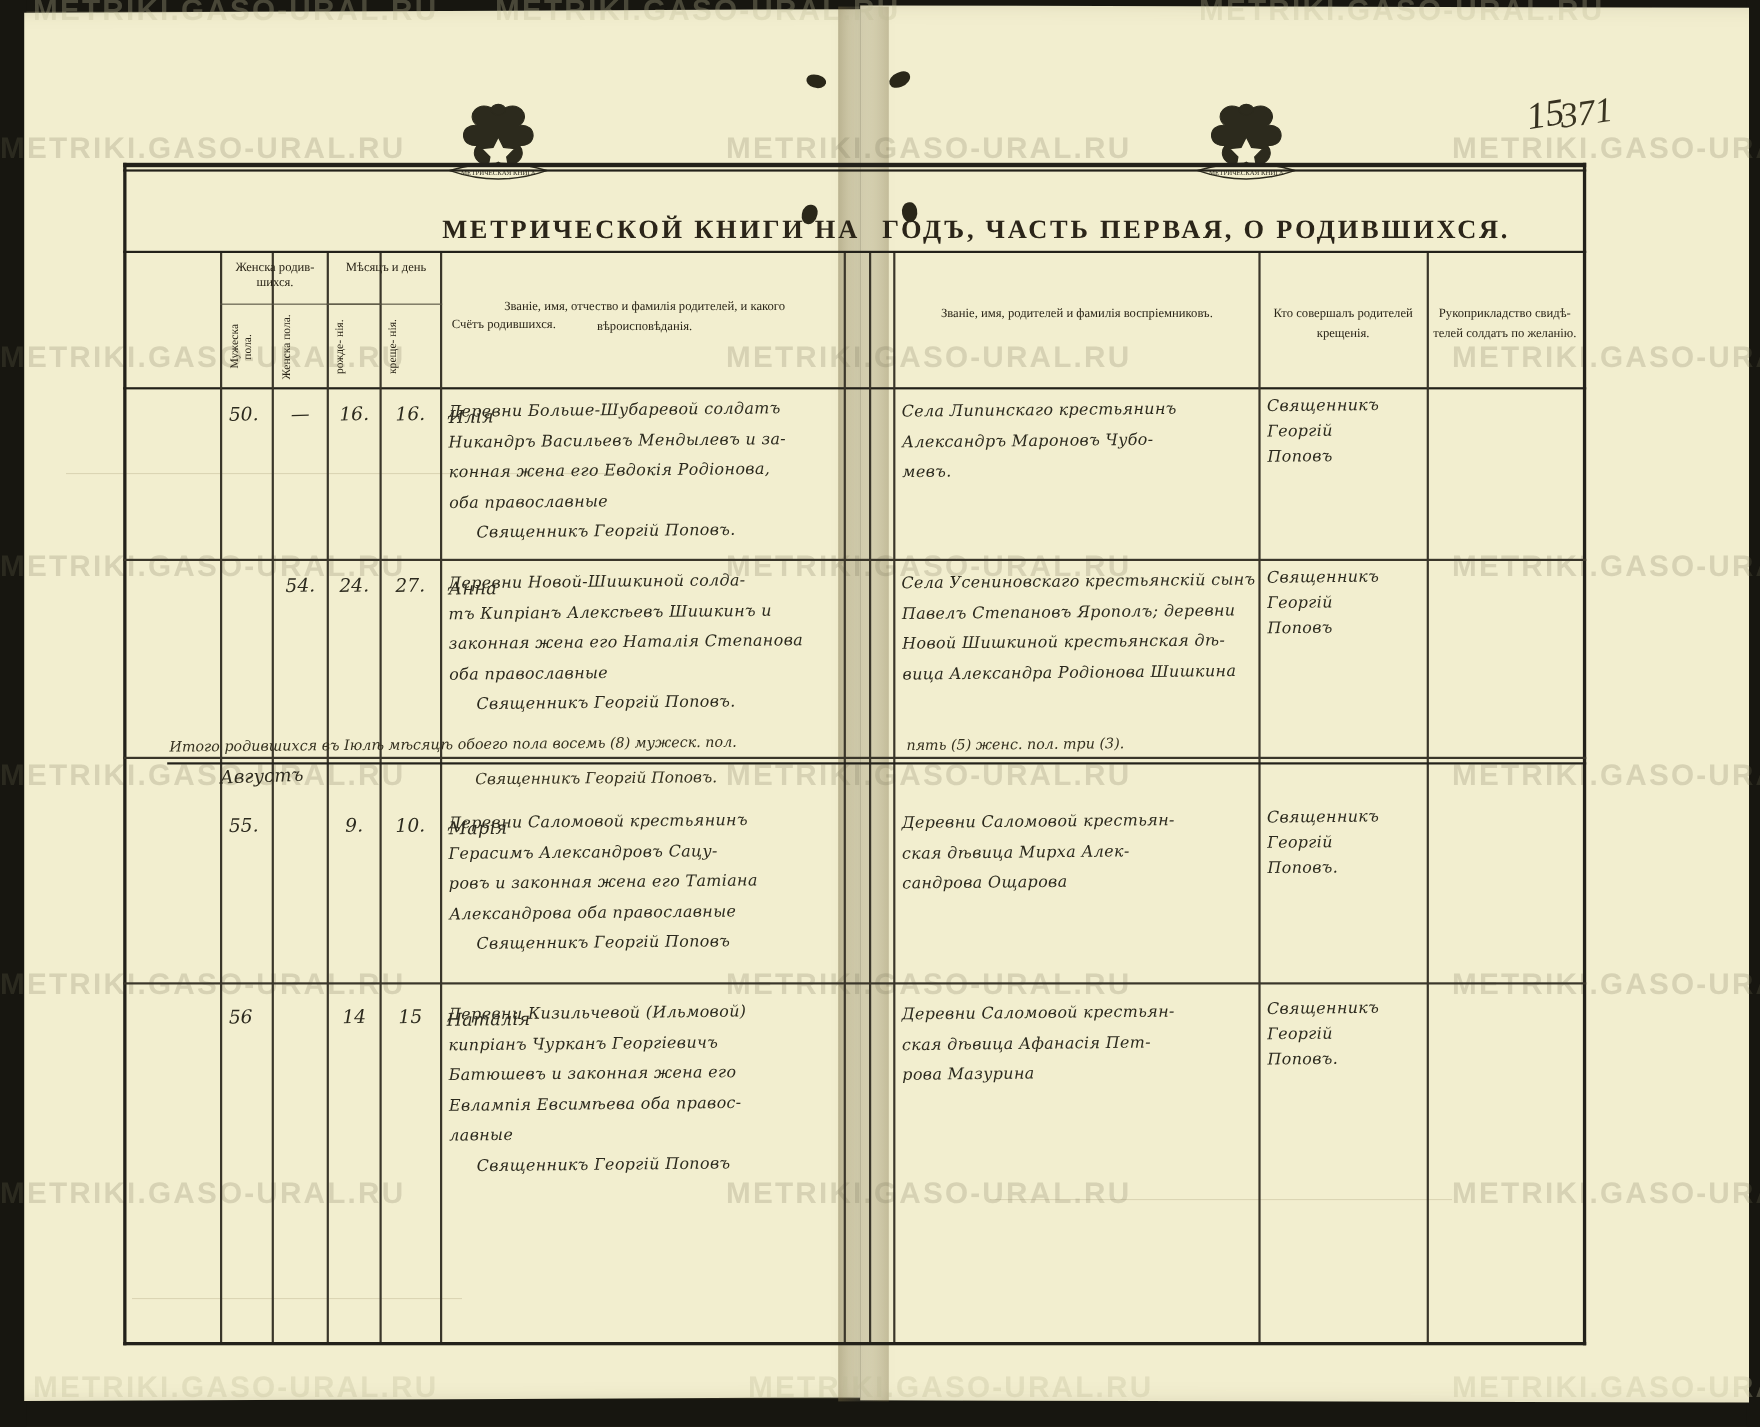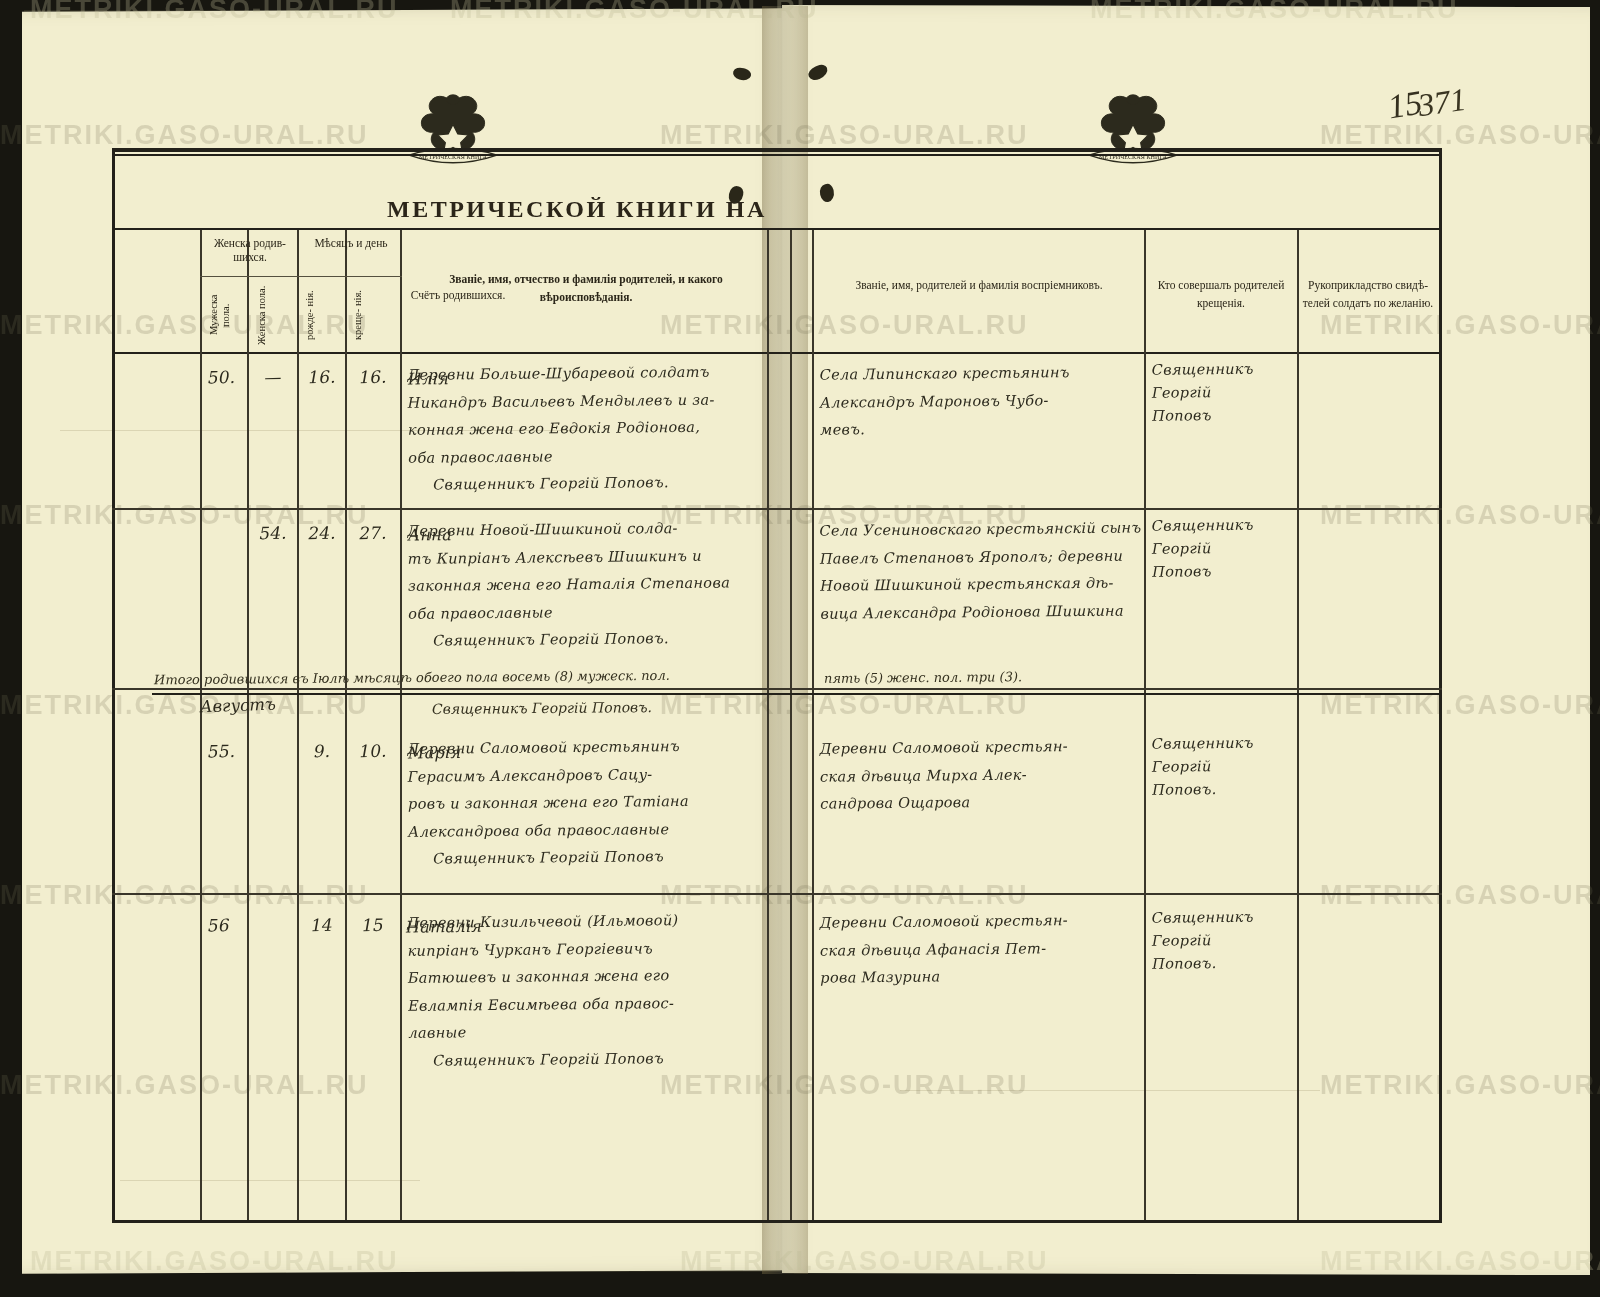--- a/index.html
+++ b/index.html
@@ -54,21 +54,21 @@
   .rule{position:absolute;background:#23211a;}
   .rule.thin{background:#3a362a;}
   .rule.hair{background:#55503f;}
   .title-text{
     position:absolute;top:48px;
     font-family:"Liberation Serif", serif;
     font-size:24px;font-weight:700;letter-spacing:2.5px;
     color:#2b2519;
     white-space:nowrap;
   }
-  .title-left{left:275px;}
+  .title-left{left:290px;}
   .title-right{left:690px;}
   .page-no{
     position:absolute;right:20px;top:-62px;
     font-size:34px;color:#35301f;font-style:italic;
     transform:rotate(-9deg);
     font-family:"Liberation Serif", serif;
   }
   
   .crest{position:absolute;width:118px;height:86px;top:-56px;}
   .crest.l{left:282px;}
@@ -207,20 +207,21 @@
     <div class="rule" style="left:0;top:6px;width:1330px;height:2px;"></div>
     <div class="rule" style="left:0;top:0;width:3px;height:1075px;"></div>
     <div class="rule" style="left:1327px;top:0;width:3px;height:1075px;"></div>
     <div class="rule" style="left:0;top:1072px;width:1330px;height:3px;"></div>
 
     <div class="rule" style="left:0;top:80px;width:1330px;height:2px;"></div>
 
     <div class="rule" style="left:0;top:204px;width:1330px;height:2px;"></div>
 
     <div class="title-text title-left">МЕТРИЧЕСКОЙ КНИГИ НА</div>
+    <div class="title-text title-right">ГОДЪ, ЧАСТЬ ПЕРВАЯ, О РОДИВШИХСЯ.</div>
 
     <div class="rule thin" style="left:88px;top:82px;width:2px;height:990px;"></div>
     <div class="rule thin" style="left:135px;top:82px;width:2px;height:990px;"></div>
     <div class="rule thin" style="left:185px;top:82px;width:2px;height:990px;"></div>
     <div class="rule thin" style="left:233px;top:82px;width:2px;height:990px;"></div>
     <div class="rule thin" style="left:288px;top:82px;width:2px;height:990px;"></div>
     <div class="rule thin" style="left:655px;top:82px;width:2px;height:990px;"></div>
     <div class="rule thin" style="left:678px;top:82px;width:2px;height:990px;"></div>
     <div class="rule thin" style="left:700px;top:82px;width:2px;height:990px;"></div>
     <div class="rule thin" style="left:1032px;top:82px;width:2px;height:990px;"></div>
@@ -237,21 +238,21 @@
     <div class="vertlabel" style="left:96px;top:136px;width:38px;height:62px;">Мужеска
 пола.</div>
     <div class="vertlabel" style="left:144px;top:136px;width:38px;height:62px;">Женска
 пола.</div>
     <div class="vertlabel" style="left:192px;top:136px;width:38px;height:62px;">рожде-
 нія.</div>
     <div class="vertlabel" style="left:240px;top:136px;width:44px;height:62px;">креще-
 нія.</div>
 
     <div class="colhead" style="left:292px;top:140px;width:108px;">Счётъ родившихся.</div>
-    <div class="colhead" style="left:304px;top:122px;width:340px;line-height:1.6;font-weight:bold;">Званіе, имя, отчество и фамилія родителей, и какого
+    <div class="colhead" style="left:304px;top:122px;width:340px;line-height:1.6;">Званіе, имя, отчество и фамилія родителей, и какого
 вѣроисповѣданія.</div>
     <div class="colhead" style="left:706px;top:128px;width:322px;line-height:1.6;">Званіе, имя, родителей и фамилія
 воспріемниковъ.</div>
     <div class="colhead" style="left:1036px;top:128px;width:146px;line-height:1.6;">Кто совершалъ родителей
 крещенія.</div>
     <div class="colhead" style="left:1189px;top:128px;width:134px;line-height:1.6;">Рукоприкладство свидѣ-
 телей солдатъ по желанію.</div>
 
     <div class="rule thin" style="left:0;top:360px;width:1330px;height:1.5px;"></div>
     <div class="rule thin" style="left:0;top:540px;width:1330px;height:1.5px;"></div>

